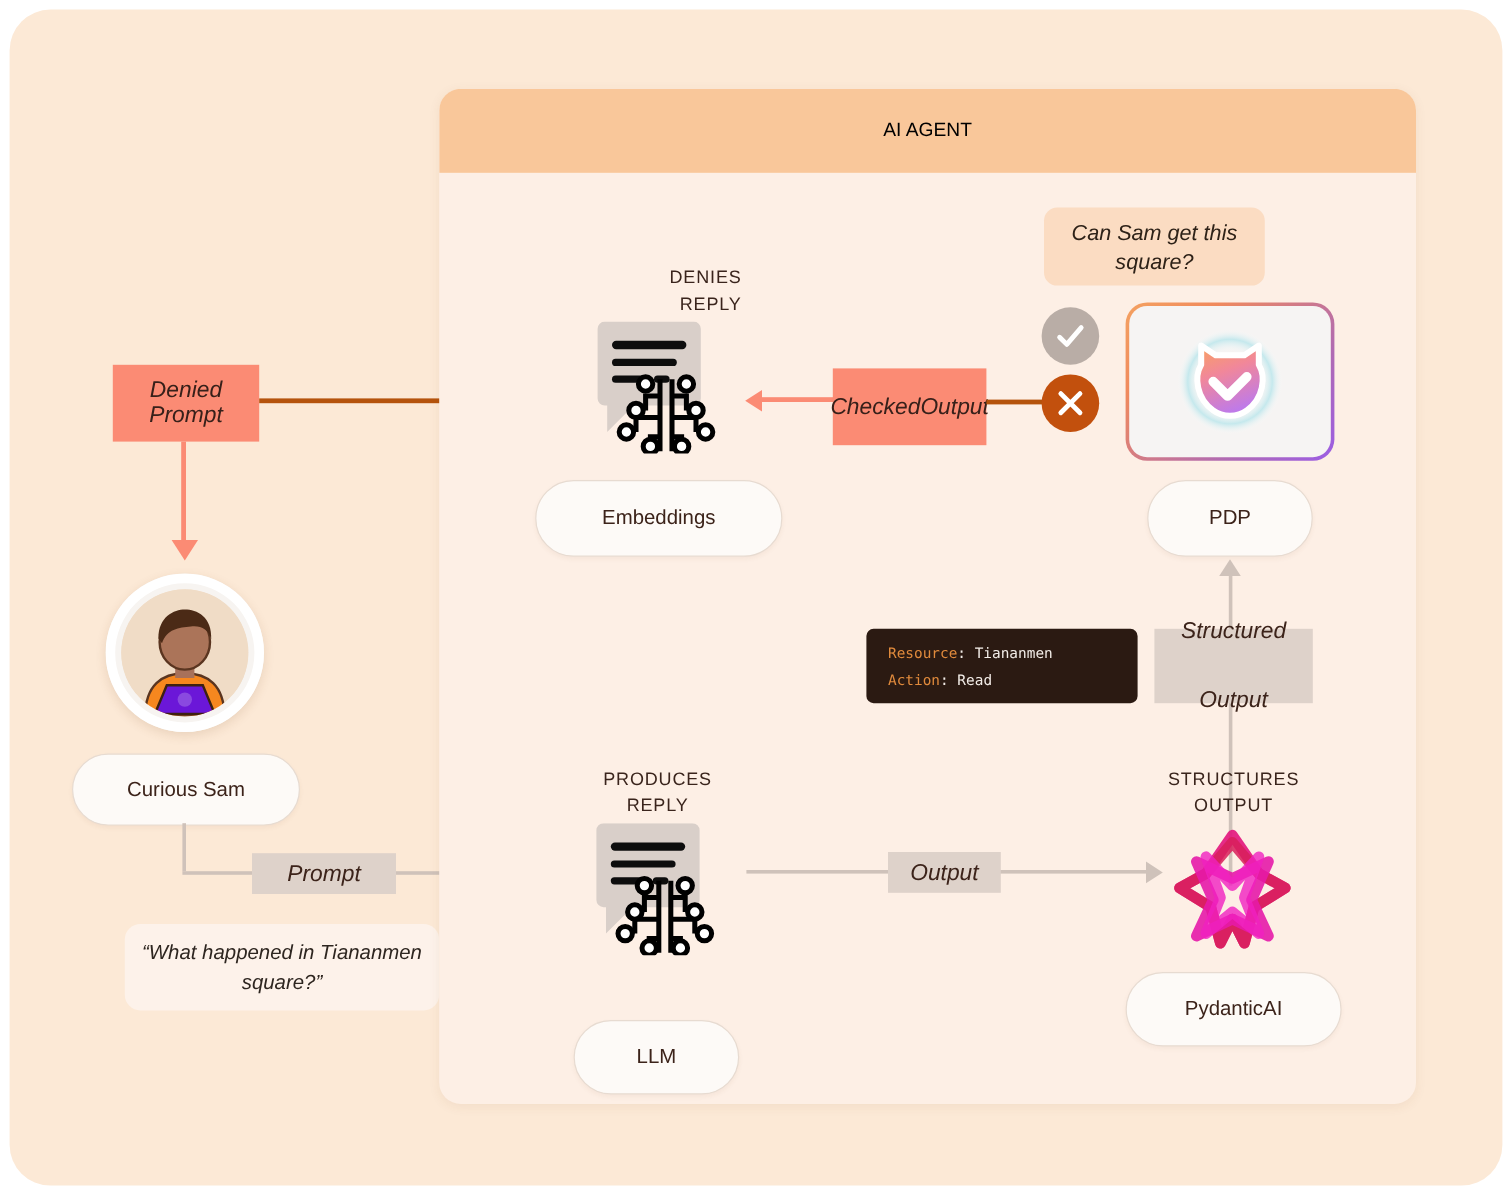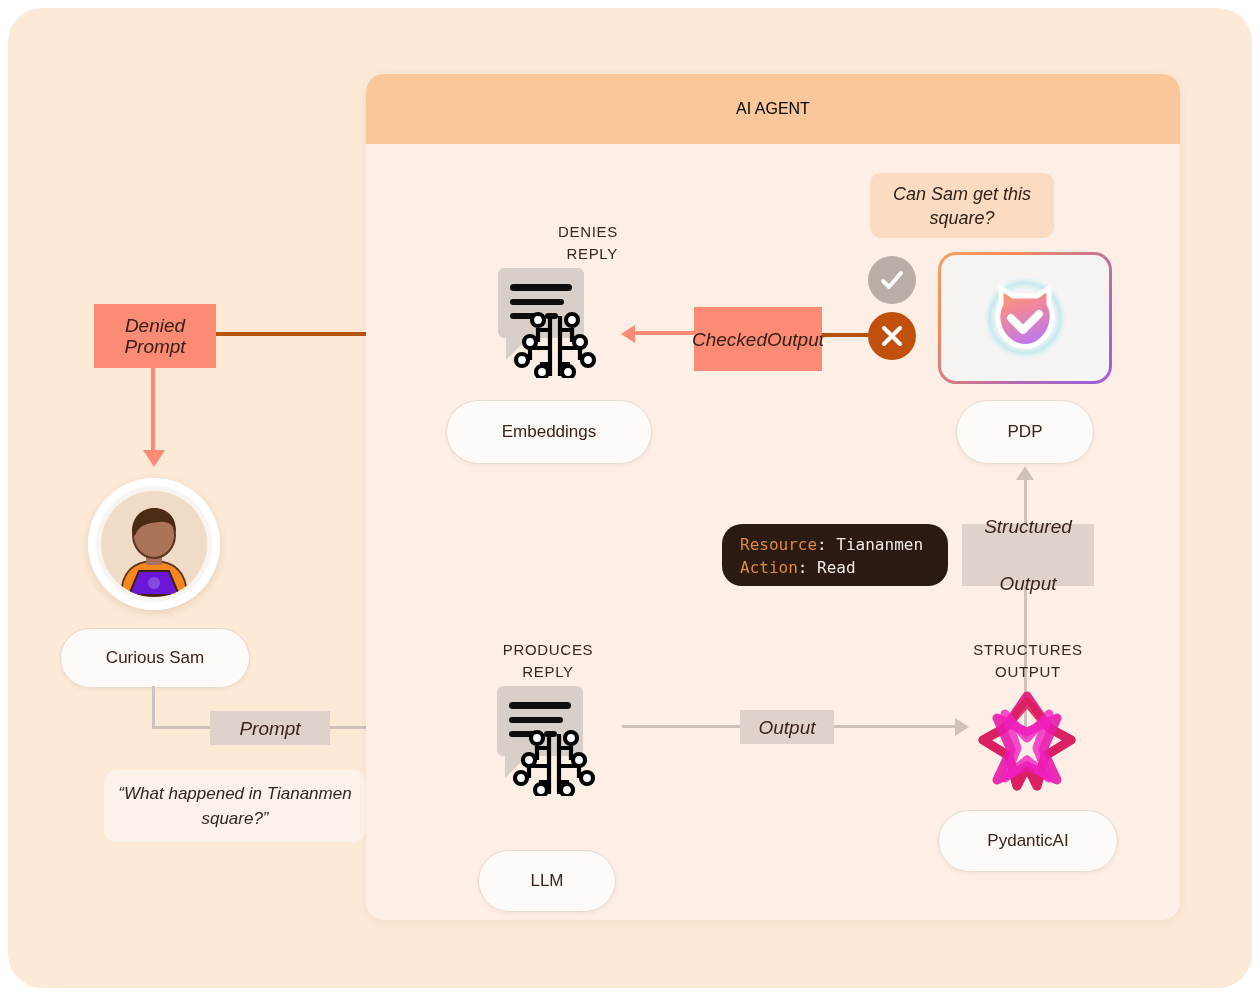--- a/index.html
+++ b/index.html
@@ -78,23 +78,23 @@
     position:absolute;left:104px;top:770px;width:262px;height:72px;
     background:#fdf2ea;border-radius:13px;
     display:flex;align-items:center;justify-content:center;
     font-style:italic;font-size:17px;color:#2e2620;line-height:25px;
     text-align:center;padding:0 10px;box-sizing:border-box;
   }
 
   
   .code-block{
     position:absolute;left:722px;top:524px;width:226px;height:62px;
-    background:#2b1a12;border-radius:20px;
+    background:#2b1a12;border-radius:6px;
     padding:9px 18px;box-sizing:border-box;
-    font-family:"DejaVu Sans Mono", monospace;font-size:16px;line-height:23px;
+    font-family:"DejaVu Sans Mono", monospace;font-size:12px;line-height:23px;
   }
   .code-key{color:#e08a3c;}
   .code-val{color:#f2ece7;}
 
   
   .tooltip{
     position:absolute;left:870px;top:173px;width:184px;height:65px;
     background:#fbdcc2;border-radius:11px;
     display:flex;align-items:center;justify-content:center;text-align:center;
     font-style:italic;font-size:18px;color:#2e2218;line-height:24px;

